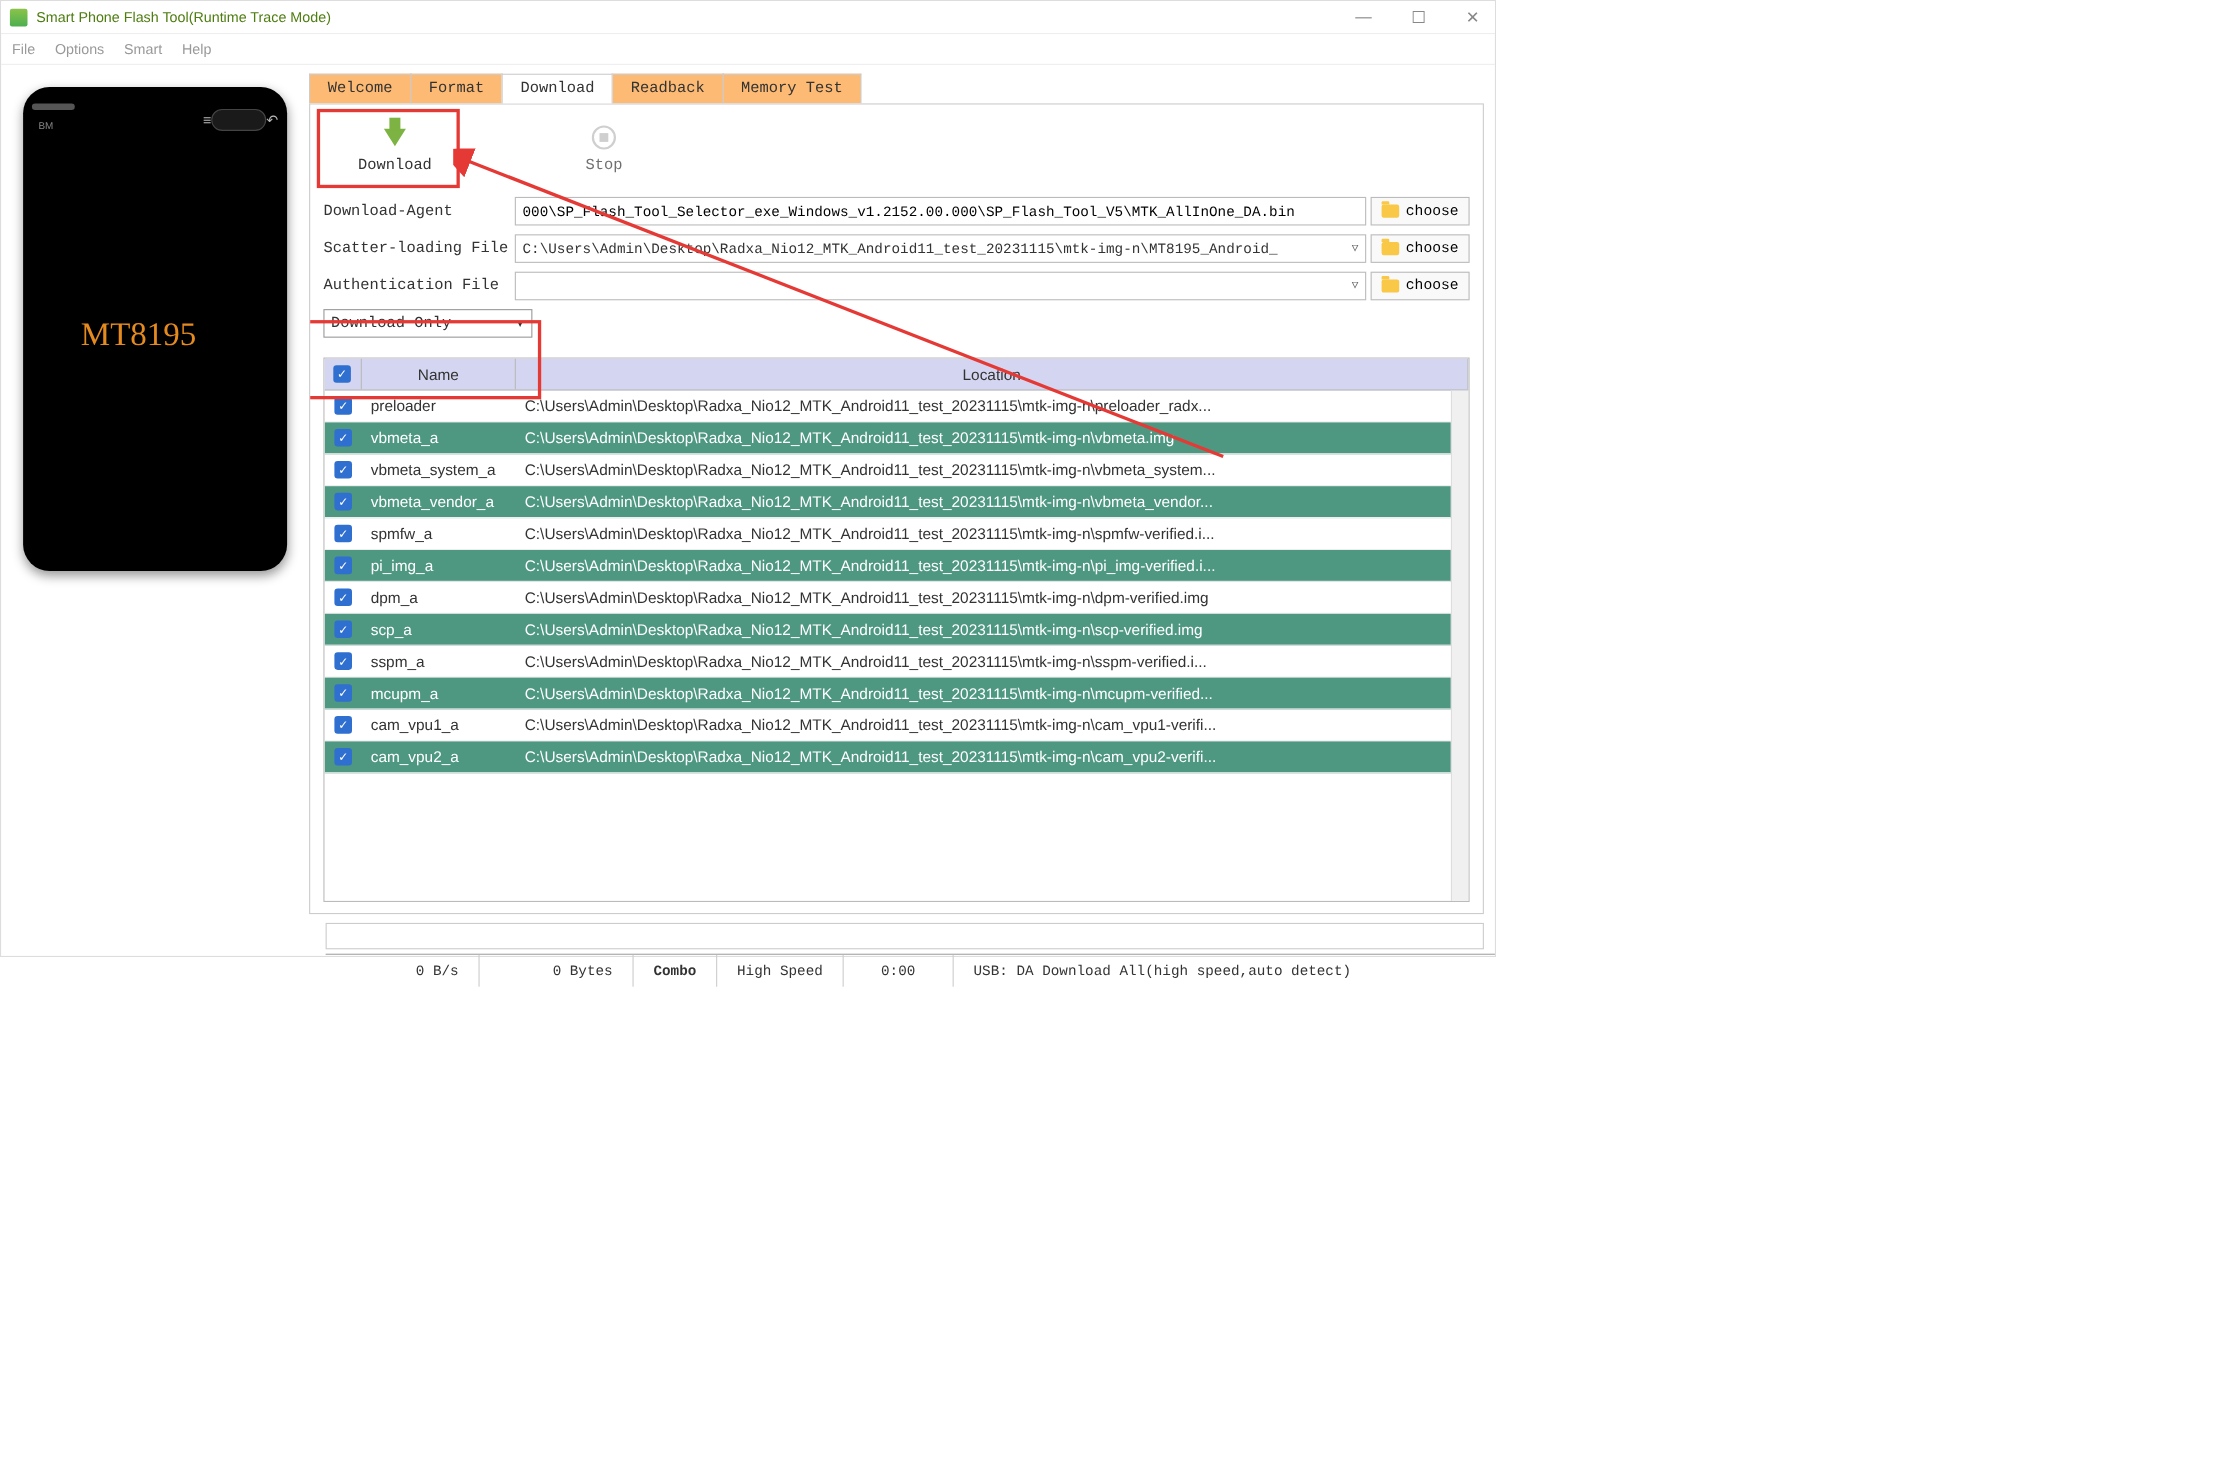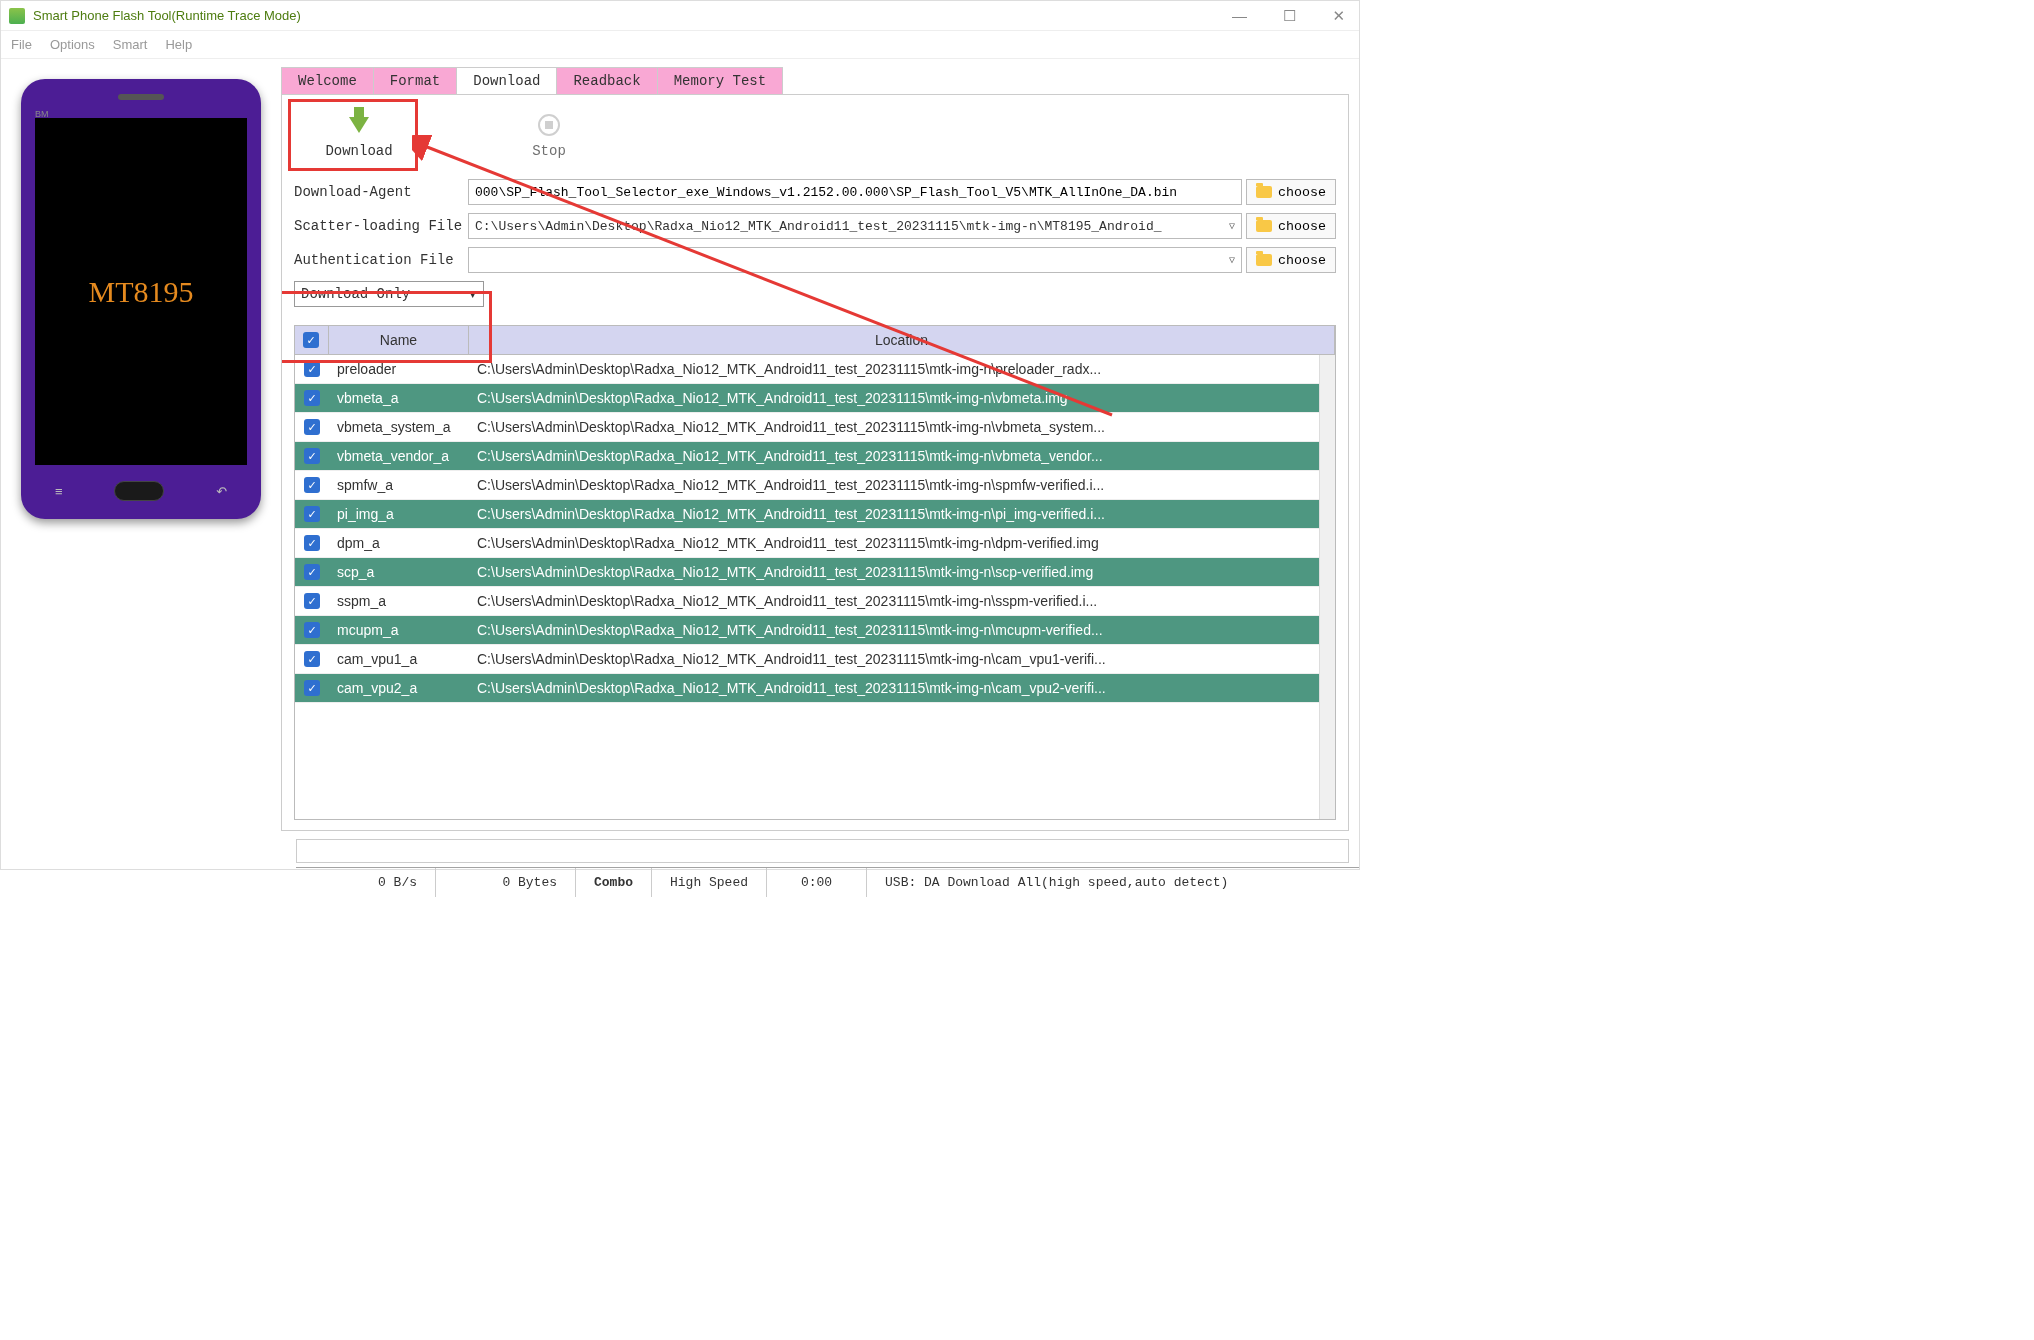--- a/index.html
+++ b/index.html
@@ -7,30 +7,30 @@
 .window { width: 1360px; height: 870px; background: #fff; border: 1px solid #ddd; position: relative; }
 .titlebar { height: 30px; display: flex; align-items: center; padding: 0 8px; background: #fff; border-bottom: 1px solid #eee; }
 .titlebar .app-icon { width: 16px; height: 16px; background: linear-gradient(#8bc34a,#4caf50); border-radius: 2px; margin-right: 8px; }
 .titlebar .title { color: #4d7c0f; font-size: 13px; flex: 1; }
 .winbtns { display: flex; gap: 24px; color: #888; font-size: 15px; }
 .winbtns span { cursor: pointer; padding: 0 6px; }
 .menubar { height: 28px; display: flex; align-items: center; gap: 18px; padding: 0 10px; color: #999; font-size: 13px; border-bottom: 1px solid #eee; }
 .menubar span { cursor: pointer; }
 .content { display: flex; height: calc(100% - 30px - 28px - 30px); }
 .left-pane { width: 280px; padding: 20px 14px; display: flex; justify-content: center; align-items: flex-start; }
-.phone { width: 240px; height: 440px; background: #4c1d95; border-radius: 24px; padding: 10px 8px 8px 8px; box-shadow: 0 4px 10px rgba(0,0,0,0.4); position: relative; display: flex; flex-direction: column; }
+.phone { width: 240px; height: 440px; background: #000000; border-radius: 24px; padding: 10px 8px 8px 8px; box-shadow: 0 4px 10px rgba(0,0,0,0.4); position: relative; display: flex; flex-direction: row; }
 .phone-speaker { width: 46px; height: 6px; background: #555; border-radius: 3px; margin: 5px auto 2px auto; }
 .phone-bm { color: #888; font-size: 9px; position: absolute; top: 30px; left: 14px; }
 .phone-screen { flex: 1; margin: 16px 6px 6px 6px; background: #000; display: flex; align-items: center; justify-content: center; }
 .phone-screen-text { color: #e58a1f; font-size: 30px; font-family: Georgia, serif; }
 .phone-buttons { height: 40px; display: flex; justify-content: space-around; align-items: center; color: #bbb; }
 .phone-buttons .home { width: 50px; height: 20px; background: #1a1a1a; border-radius: 10px; border: 1px solid #444; }
 .right-pane { flex: 1; padding: 8px 10px 8px 0; display: flex; flex-direction: column; position: relative; }
 .tabs { display: flex; font-family: "Courier New", monospace; font-size: 14px; }
-.tab { padding: 5px 16px; border: 1px solid #ccc; border-bottom: none; background: #f9a8d4; cursor: pointer; margin-right: -1px; }
+.tab { padding: 5px 16px; border: 1px solid #ccc; border-bottom: none; background: #fdba74; cursor: pointer; margin-right: -1px; }
 .tab.active { background: #fff; position: relative; z-index: 2; }
 .tab-body { border: 1px solid #ccc; flex: 1; padding: 10px 12px; background: #fff; position: relative; display: flex; flex-direction: column; overflow: hidden; }
 .toolbar { display: flex; gap: 80px; padding: 6px 10px 12px 10px; font-family: "Courier New", monospace; }
 .tool-btn { text-align: center; cursor: pointer; width: 110px; }
 .tool-btn .icon { height: 28px; display: flex; align-items: center; justify-content: center; margin-bottom: 4px; }
 .tool-btn .label { font-size: 14px; }
 .download-arrow { width: 0; height: 0; border-left: 10px solid transparent; border-right: 10px solid transparent; border-top: 16px solid #7cb342; position: relative; }
 .download-arrow::before { content: ''; position: absolute; top: -26px; left: -5px; width: 10px; height: 12px; background: #7cb342; }
 .stop-circle { width: 22px; height: 22px; border: 2px solid #bbb; border-radius: 50%; display: flex; align-items: center; justify-content: center; }
 .stop-circle::after { content: ''; width: 8px; height: 8px; background: #bbb; }

